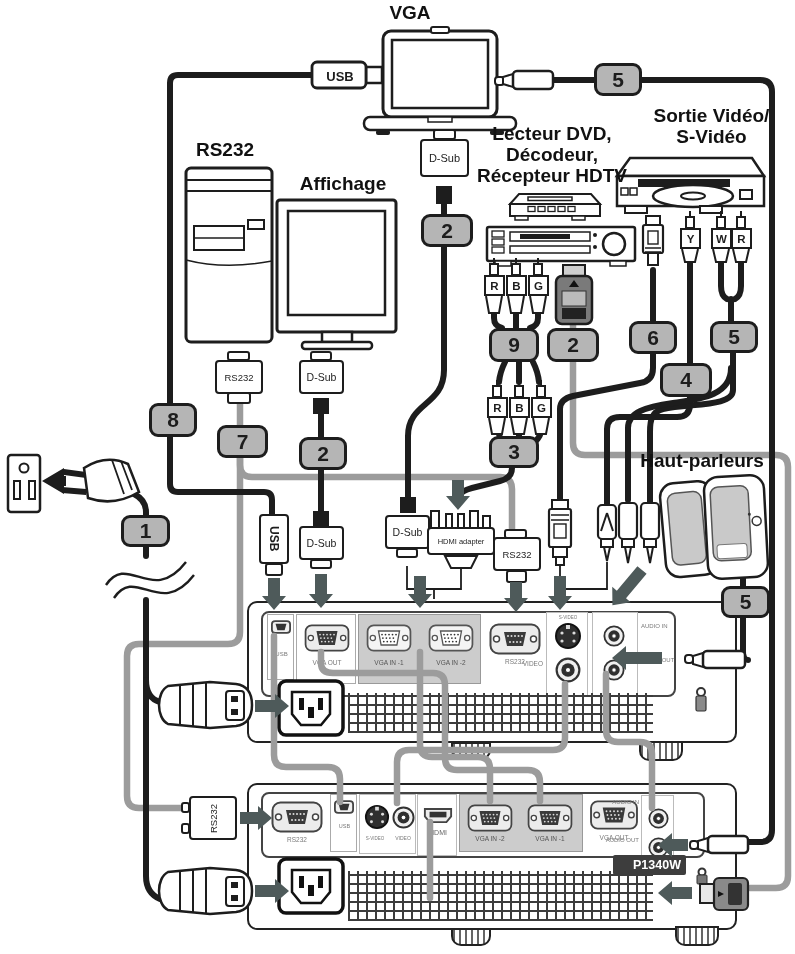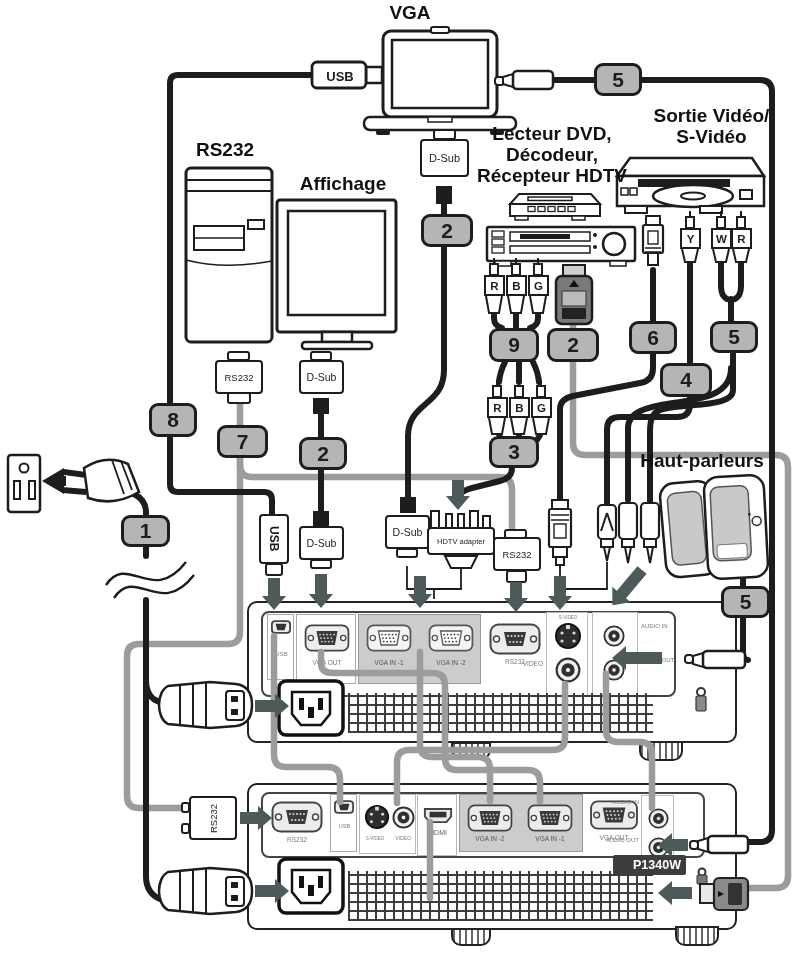--- a/index.html
+++ b/index.html
@@ -374,21 +374,21 @@
 
 <div class="tab" style="left:310px;top:351px;width:22px;height:10px;"></div>
 <div class="conn" style="left:299px;top:360px;width:45px;height:34px;font-size:10.5px;">D-Sub</div>
 
 <div class="conn" style="left:299px;top:526px;width:45px;height:34px;font-size:10.5px;">D-Sub</div>
 <div class="tab" style="left:310px;top:559px;width:22px;height:10px;"></div>
 
 <div class="conn" style="left:385px;top:515px;width:45px;height:34px;font-size:10.5px;">D-Sub</div>
 <div class="tab" style="left:396px;top:548px;width:22px;height:10px;"></div>
 
-<div class="conn" style="left:427px;top:527px;width:68px;height:28px;font-size:7.5px;border-width:2px;">HDTV adapter</div>
+<div class="conn" style="left:427px;top:527px;width:68px;height:28px;font-size:7.5px;border-width:2px;">HDMI adapter</div>
 
 <div class="tab" style="left:504px;top:529px;width:23px;height:10px;"></div>
 <div class="conn" style="left:493px;top:537px;width:48px;height:34px;font-size:9.5px;">RS232</div>
 <div class="tab" style="left:506px;top:570px;width:21px;height:13px;"></div>
 
 <div class="conn vtext" style="left:259px;top:514px;width:30px;height:50px;font-size:12px;font-weight:600;">USB</div>
 <div class="tab" style="left:265px;top:563px;width:18px;height:13px;"></div>
 
 <div class="tab" style="left:181px;top:802px;width:9px;height:11px;"></div>
 <div class="tab" style="left:181px;top:823px;width:9px;height:11px;"></div>

